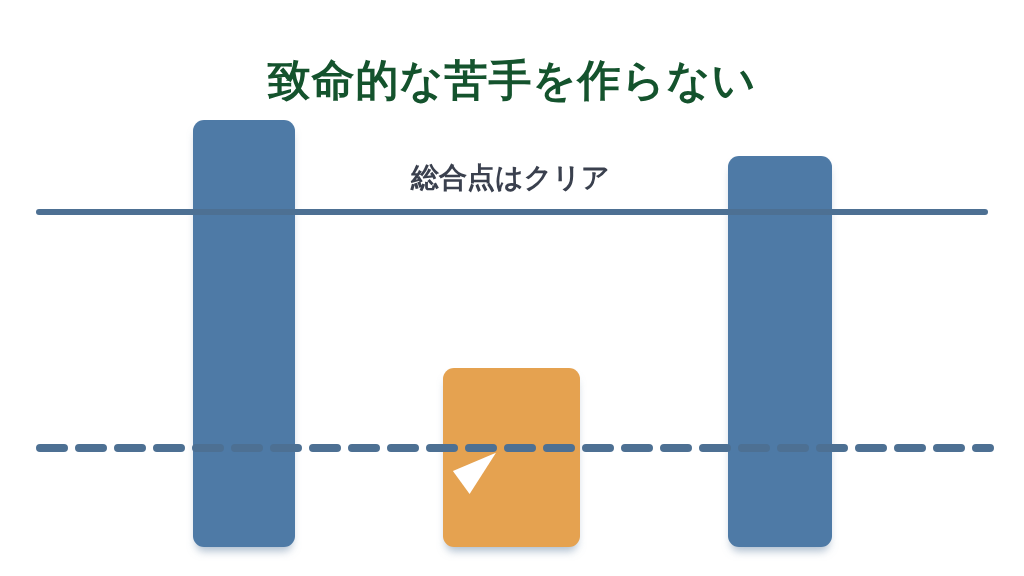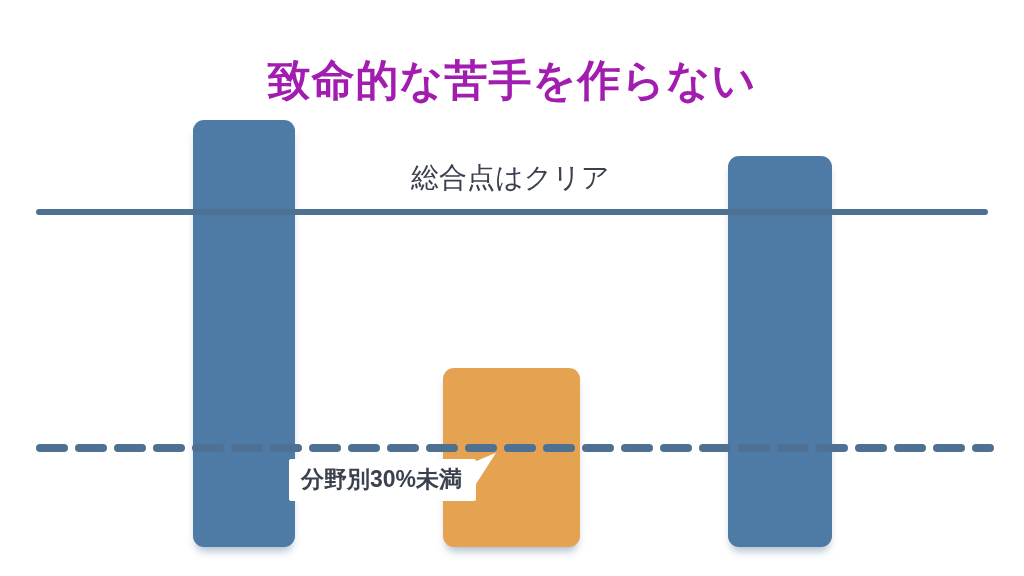--- a/index.html
+++ b/index.html
@@ -6,21 +6,21 @@
   body{
     width:1024px;height:576px;position:relative;overflow:hidden;
     font-family:"Liberation Sans","DejaVu Sans",sans-serif;
     -webkit-font-smoothing:antialiased;
   }
   .canvas{position:absolute;inset:0;}
 
   .title{
     position:absolute;left:0;right:0;top:28px;
     text-align:center;font-size:43px;font-weight:800;
-    color:#a21caf;letter-spacing:1px;line-height:1.1;
+    color:#14532d;letter-spacing:1px;line-height:1.1;
     z-index:4;white-space:nowrap;
   }
 
   .bar{
     position:absolute;border-radius:11px;z-index:1;
     box-shadow:0 7px 9px -3px rgba(105,135,165,0.55);
   }
   .bar.blue{background:#4e7aa6;}
   .bar.orange{background:#e5a250;}
   .bar-left{left:193px;top:120px;width:102px;height:427px;}
@@ -29,21 +29,21 @@
 
   .solid-line{
     position:absolute;left:36px;top:209px;width:952px;height:6px;
     background:#4d7093;border-radius:3px;z-index:2;
   }
   .dashed-line{
     position:absolute;left:30px;top:436px;width:970px;height:16px;z-index:2;
   }
 
   .lbl{
-    position:absolute;color:#3a404e;font-weight:400;
+    position:absolute;color:#3a404e;font-weight:700;
     white-space:nowrap;line-height:1.15;z-index:4;
   }
   .lbl-pass{left:411px;top:162px;font-size:28px;}
   .lbl-ng{left:394px;top:327px;font-size:27px;}
 
   .callout{
     position:absolute;left:289px;top:459px;z-index:3;
     background:#ffffff;border-radius:2px;
     padding:7px 14px 9px 12px;
     color:#3a404e;font-weight:800;font-size:23px;line-height:1.15;
@@ -68,15 +68,14 @@
 
   <div class="solid-line"></div>
   <div class="lbl lbl-pass">総合点はクリア</div>
 
   <svg class="dashed-line" viewBox="0 0 970 16" xmlns="http://www.w3.org/2000/svg" aria-hidden="true">
     <line x1="10" y1="12" x2="960" y2="12" stroke-width="8" stroke-dasharray="24 15" stroke-linecap="round" stroke="#4d7093"></line>
   </svg>
 
 
   <div class="callout-tail"></div>
-  <div class="callout">分野別30%未満</div>
 
 </div>
 
 </body></html>

